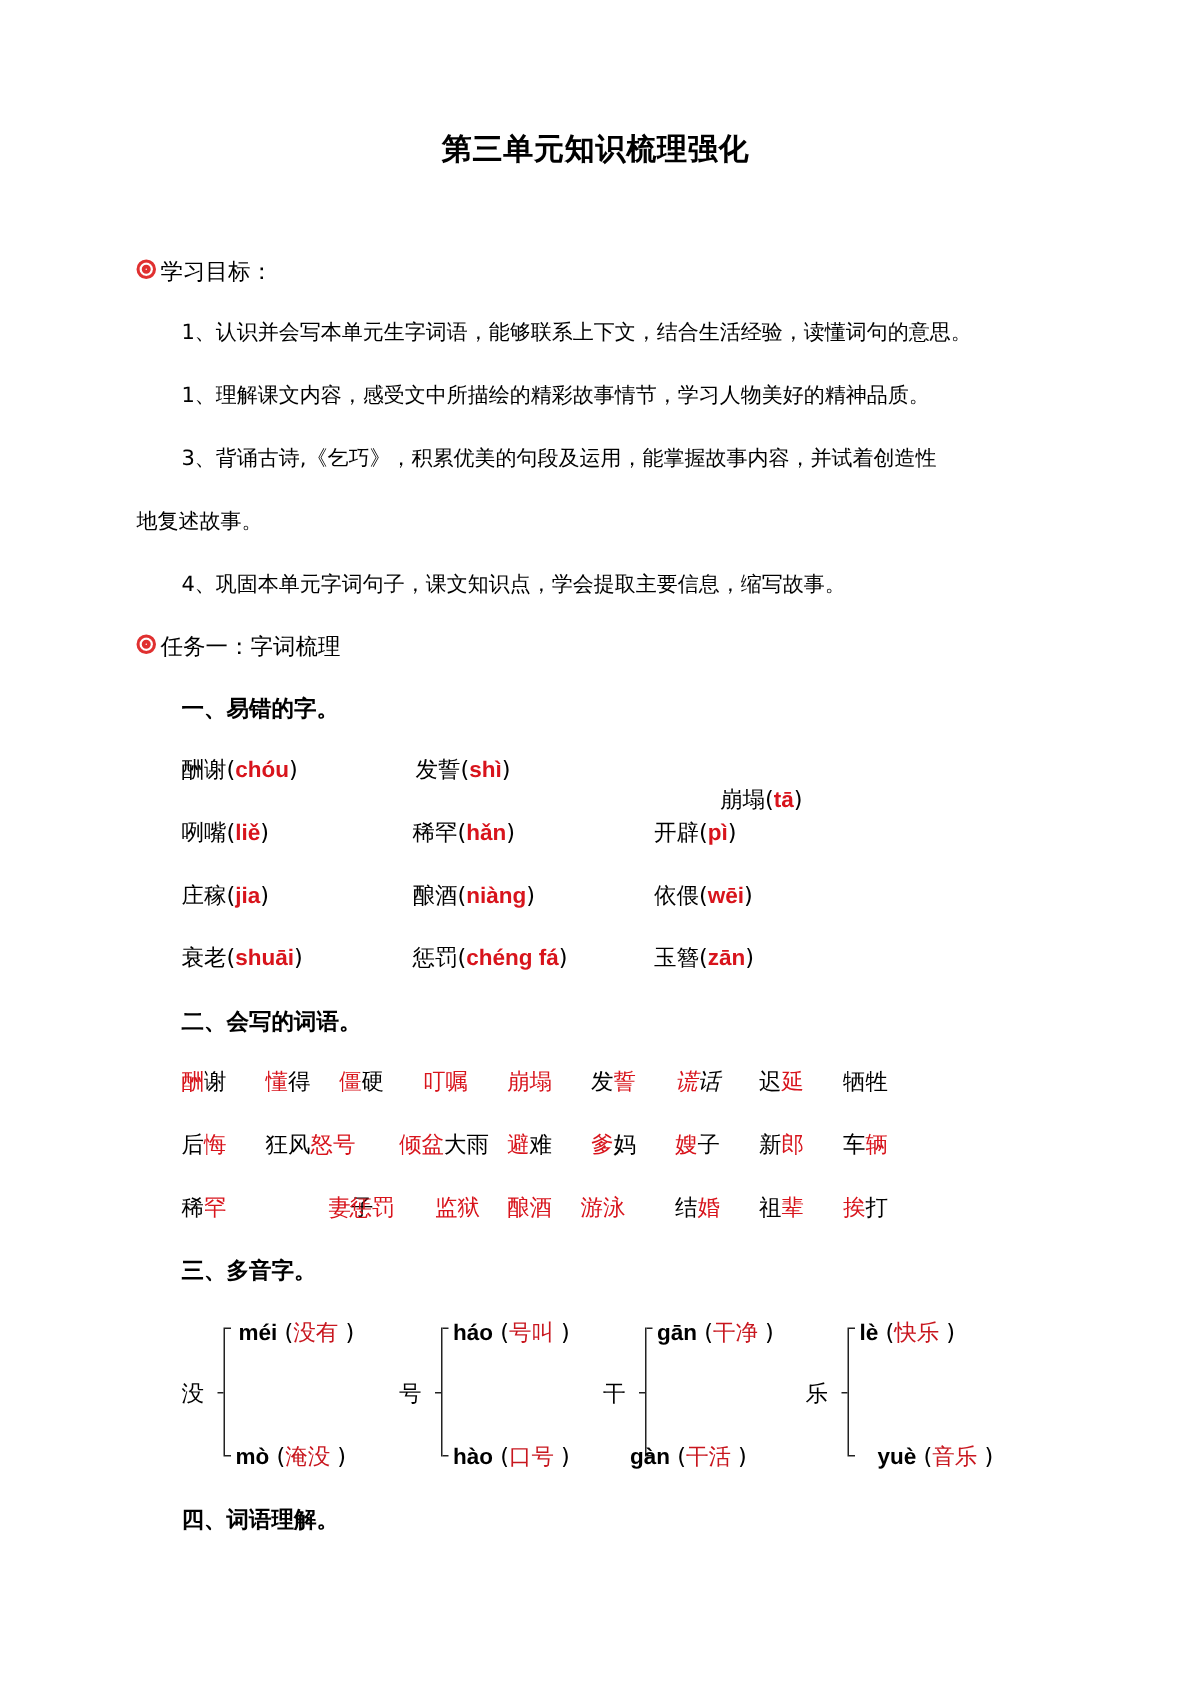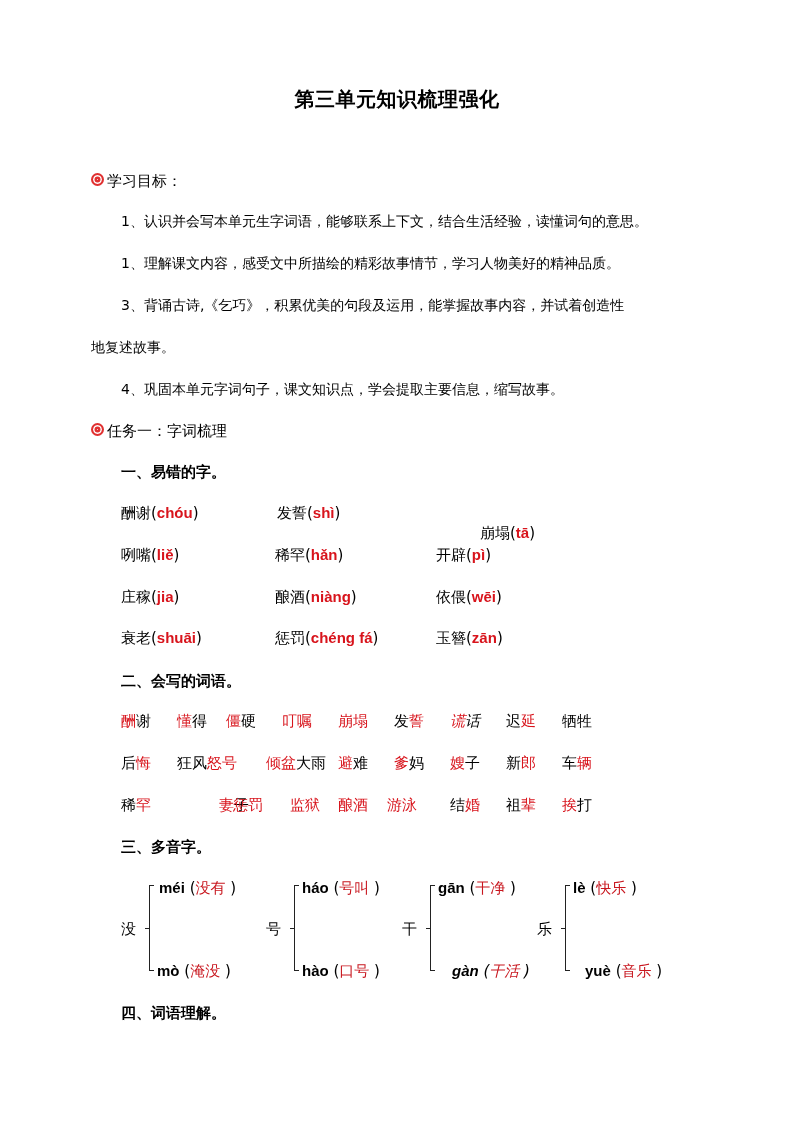--- a/index.html
+++ b/index.html
@@ -127,21 +127,21 @@
     </div>
     <div class="abs word" style="left: 302px; top: 879px;"><span class="py-black">háo</span><span> (</span><span class="poly-word">号叫</span><span> )</span></div>
     <div class="abs word" style="left: 302px; top: 962px;"><span class="py-black">hào</span><span> (</span><span class="poly-word">口号</span><span> )</span></div>
     <div class="abs poly-char" style="left: 402px; top: 920px;">干</div>
     <div class="bracket" style="left: 430px; top: 885px; height: 86px;">
       <div class="tick-top"></div>
       <div class="tick-mid"></div>
       <div class="tick-bot"></div>
     </div>
     <div class="abs word" style="left: 438px; top: 879px;"><span class="py-black">gān</span><span> (</span><span class="poly-word">干净</span><span> )</span></div>
-    <div class="abs word" style="left: 452px; top: 962px; font-style: italic;"><span class="py-black">gàn</span><span> (</span><span class="poly-word">干活</span><span> )</span></div>
+    <div class="abs word" style="left: 420px; top: 962px;"><span class="py-black">gàn</span><span> (</span><span class="poly-word">干活</span><span> )</span></div>
     <div class="abs poly-char" style="left: 537px; top: 920px;">乐</div>
     <div class="bracket" style="left: 565px; top: 885px; height: 86px;">
       <div class="tick-top"></div>
       <div class="tick-mid"></div>
       <div class="tick-bot"></div>
     </div>
     <div class="abs word" style="left: 573px; top: 879px;"><span class="py-black">lè</span><span> (</span><span class="poly-word">快乐</span><span> )</span></div>
     <div class="abs word" style="left: 585px; top: 962px;"><span class="py-black">yuè</span><span> (</span><span class="poly-word">音乐</span><span> )</span></div>
   </div>
 

